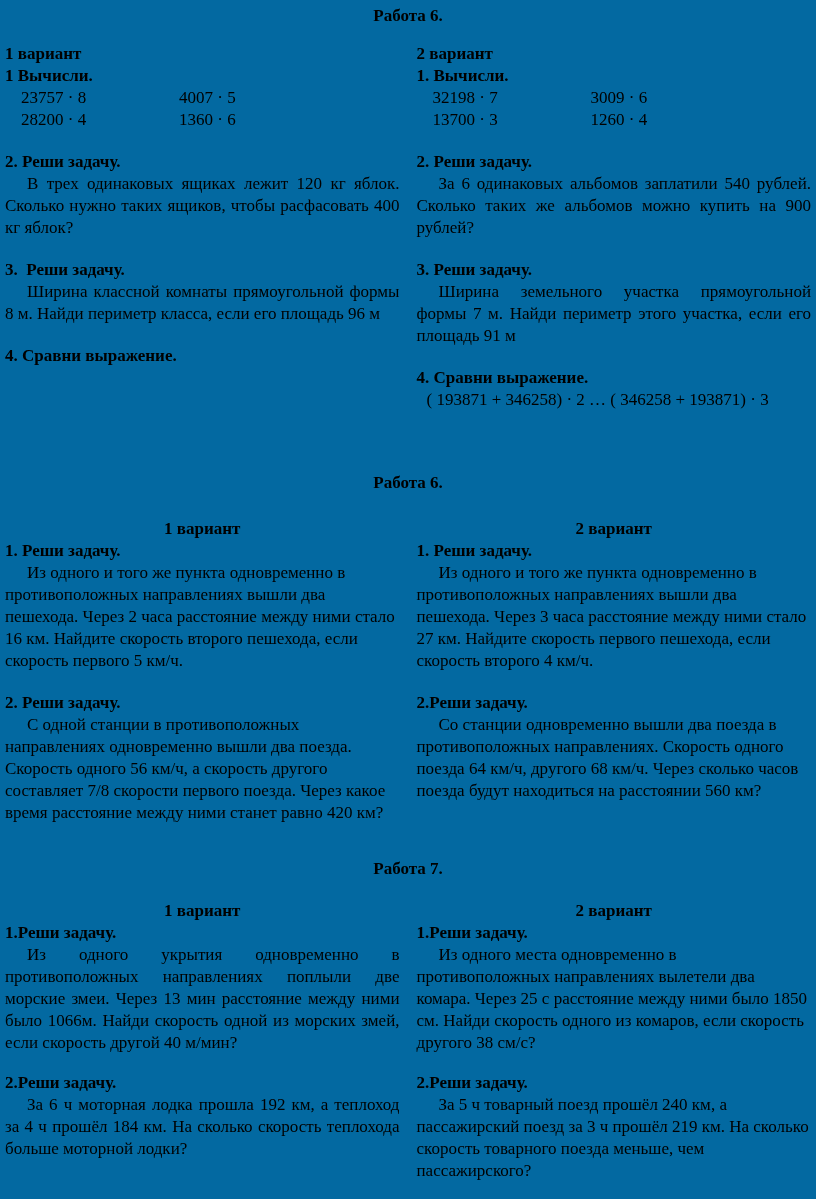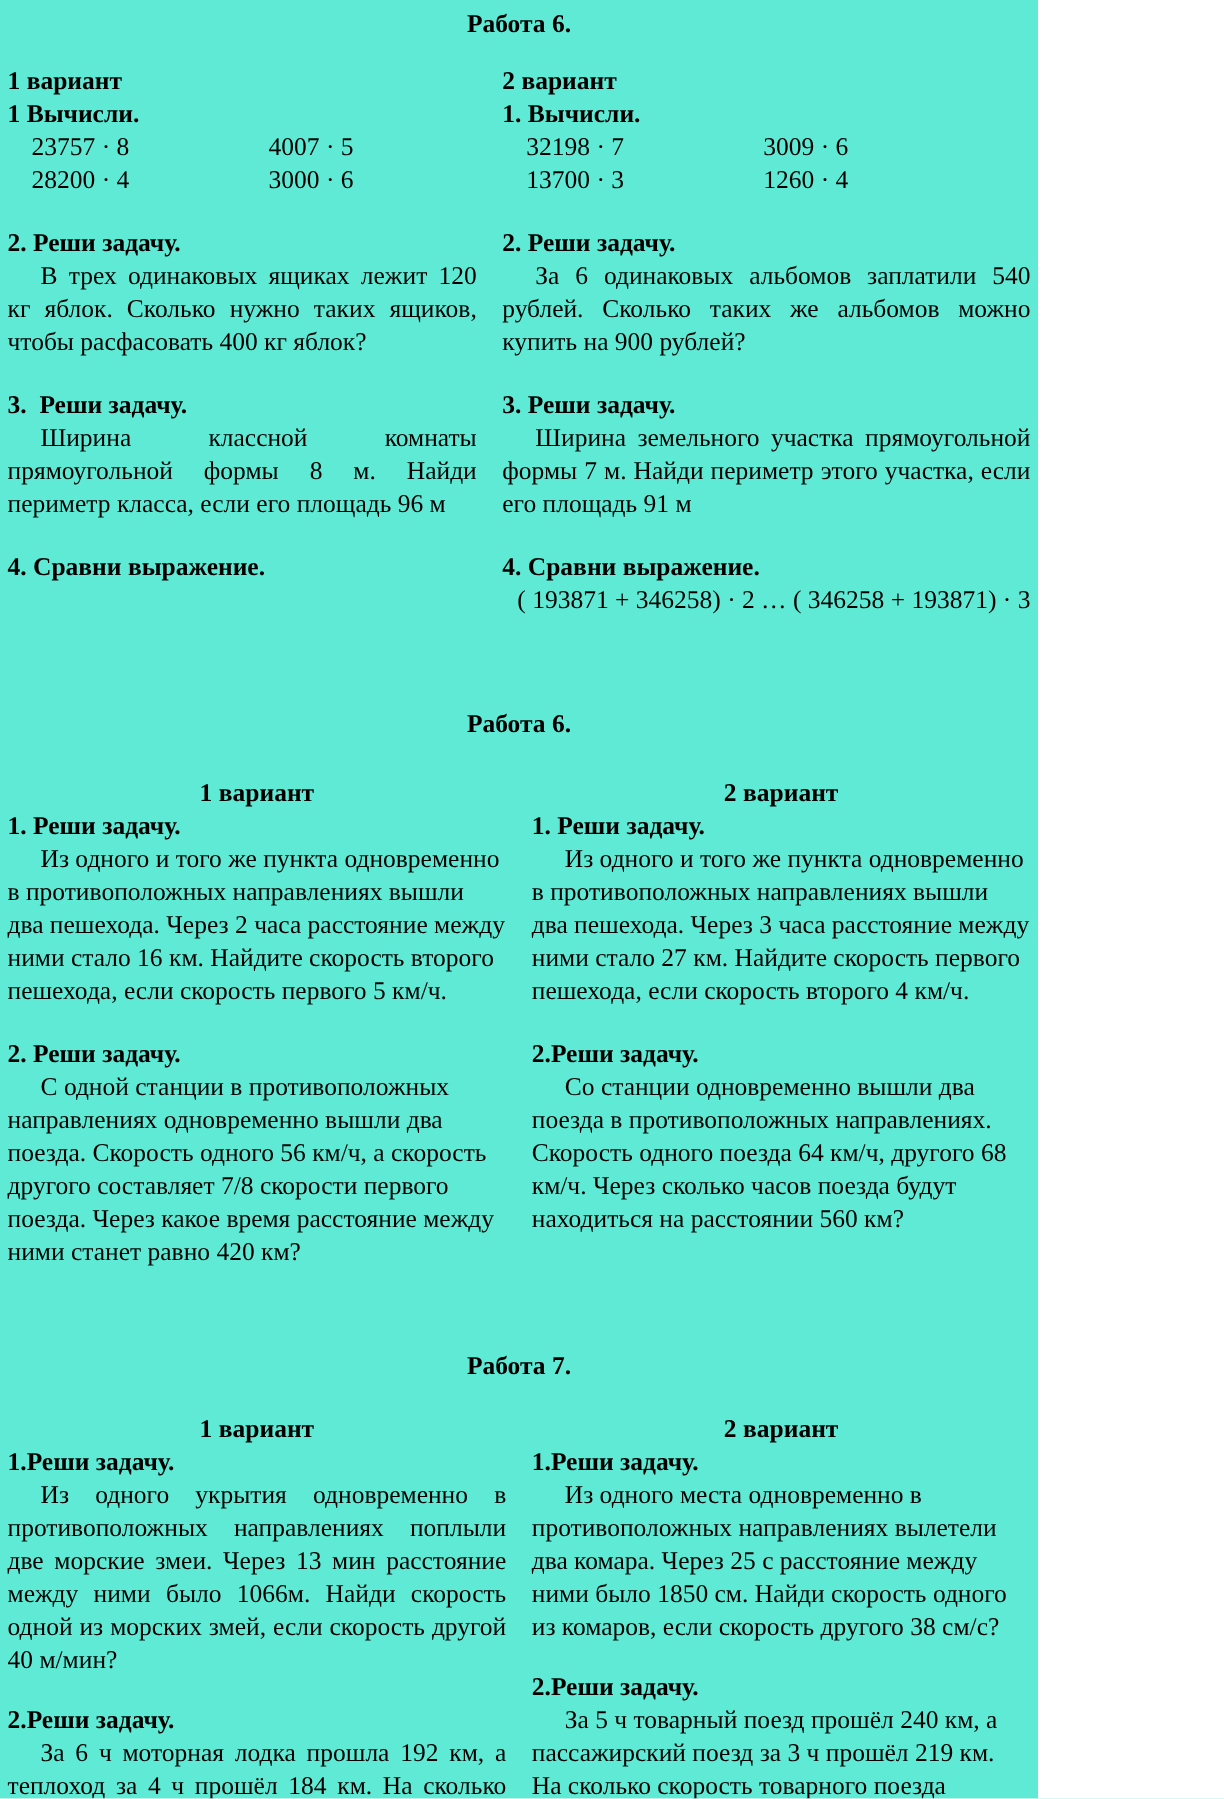--- a/index.html
+++ b/index.html
@@ -1,24 +1,24 @@
 <!DOCTYPE html>
 <html><head>
 <meta charset="utf-8">
 <style>
   html,body{margin:0;padding:0;background:#ffffff;}
   .page{
-    width:692px;height:1199px;background:#5eead4;color:#000000;
+    width:816px;height:1199px;background:#0369a1;color:#000000;
     font-family:"Liberation Serif","DejaVu Serif",serif;
     font-size:17px;line-height:22px;
     box-sizing:border-box;padding-top:5px;overflow:hidden;position:relative;
   }
   .doc-title{text-align:center;font-weight:700;}
   .s2-title{margin-top:61px;}
-  .s3-title{margin-top:54px;}
+  .s3-title{margin-top:34px;}
   .cols{display:grid;grid-template-columns:1fr 1fr;column-gap:17px;padding:0 5px;}
   .variant{font-weight:700;}
   .s1 .variant{margin-top:16px;text-align:left;}
   .s2 .variant{margin-top:24px;text-align:center;}
   .s3 .variant{margin-top:20px;text-align:center;}
   .task-heading{font-weight:700;white-space:pre-wrap;}
   .para{text-indent:22px;}
   .justify{text-align:justify;}
   .expr{text-indent:10px;white-space:nowrap;}
   .calc-row{padding-left:16px;}
@@ -33,21 +33,21 @@
 
 <div class="page">
 
   <div class="doc-title">Работа 6.</div>
   <div class="cols s1">
 
     <div class="col">
       <div class="variant">1 вариант</div>
       <div class="task-heading">1 Вычисли.</div>
       <div class="calc-row"><span class="calc-a">23757 · 8</span><span>4007 · 5</span></div>
-      <div class="calc-row"><span class="calc-a">28200 · 4</span><span>3000 · 6</span></div>
+      <div class="calc-row"><span class="calc-a">28200 · 4</span><span>1360 · 6</span></div>
       <div class="task">
         <div class="task-heading">2. Реши задачу.</div>
         <div class="para justify">В трех одинаковых ящиках лежит 120 кг яблок. Сколько нужно таких ящиков, чтобы расфасовать 400 кг яблок?</div>
       </div>
       <div class="task">
         <div class="task-heading">3.  Реши задачу.</div>
         <div class="para justify">Ширина классной комнаты прямоугольной формы 8 м. Найди периметр класса, если его площадь 96 м</div>
       </div>
       <div class="task task-cmp">
         <div class="task-heading">4. Сравни выражение.</div>

